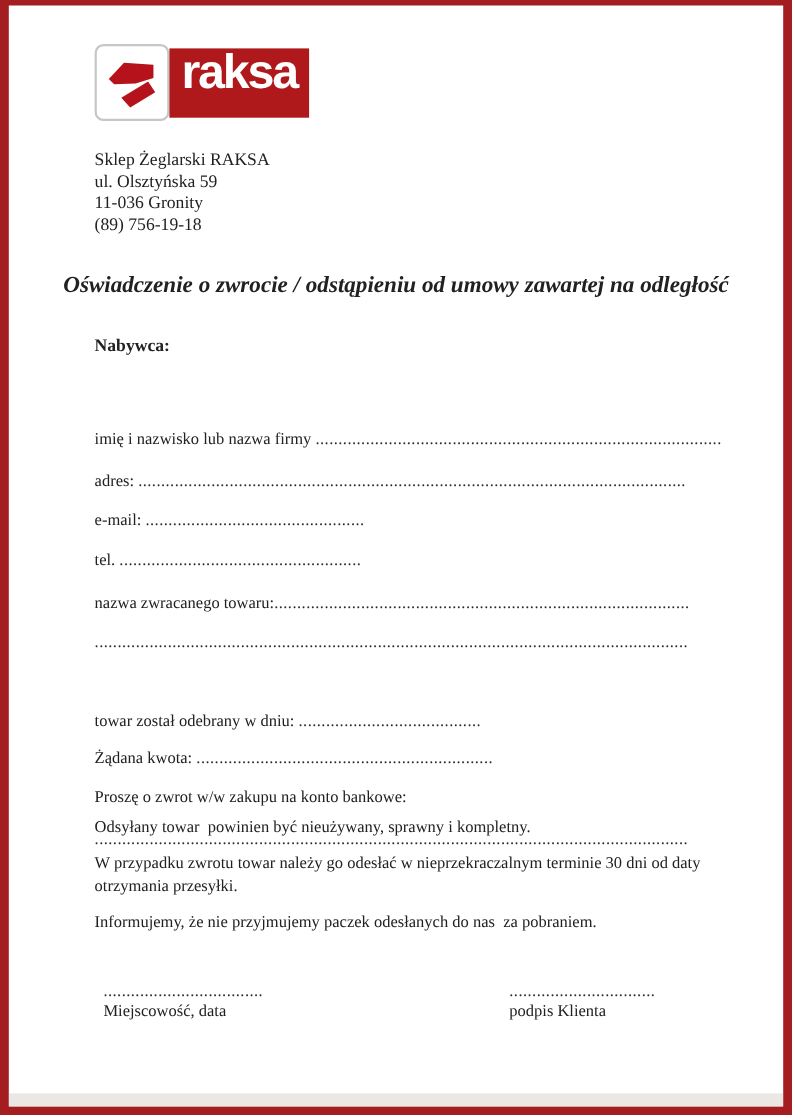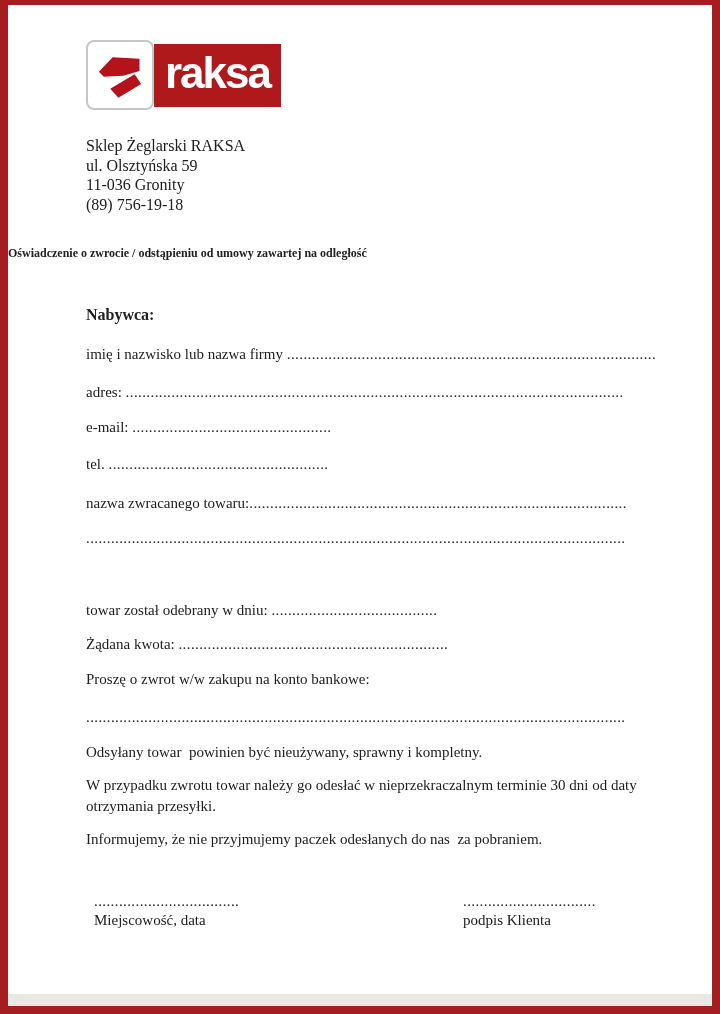--- a/index.html
+++ b/index.html
@@ -8,31 +8,31 @@
     box-sizing:border-box;width:720px;height:1014px;
     border:8px solid #a41d21;border-top-width:5px;
     background:#ffffff;position:relative;overflow:hidden;
   }
   .page-shadow{position:absolute;left:0;right:0;bottom:0;height:12px;background:#eae7e4;}
   
   .logo{position:absolute;top:35px;left:78px;display:flex;align-items:center;}
   .logo-box{box-sizing:border-box;width:68px;height:70px;background:#fff;border:2px solid #c6c6c6;
     border-radius:8px;display:flex;align-items:center;justify-content:center;}
   .logo-red{box-sizing:border-box;height:63px;width:127px;background:#b0191c;
-    display:flex;align-items:center;justify-content:center;}
+    display:flex;align-items:flex-start;justify-content:center;}
   .logo-text{font-family:"Liberation Sans",sans-serif;font-weight:bold;color:#ffffff;
     font-size:44px;line-height:1;letter-spacing:-2px;padding-bottom:5px;}
   
   .address{position:absolute;top:131px;left:78px;font-size:16px;line-height:19.5px;}
   
-  .title{position:absolute;top:241px;left:0;width:100%;text-align:left;
-    font-weight:bold;font-size:12px;}
+  .title{position:absolute;top:241px;left:0;width:100%;text-align:center;
+    font-weight:bold;font-size:21px;font-style:italic;}
   
   .buyer{position:absolute;top:301px;left:78px;font-weight:bold;font-size:16px;text-align:center;}
-  .row{position:absolute;left:78px;font-size:15px;line-height:18px;white-space:nowrap;}
+  .row{position:absolute;left:78px;font-size:15px;line-height:18px;white-space:nowrap;margin-top:46px;}
   .dots{letter-spacing:0.4px;color:#2a2a2a;}
   .note{position:absolute;left:78px;font-size:15px;line-height:21px;width:585px;}
   
   .sig{position:absolute;top:888px;font-size:15px;line-height:17px;}
   .sig-left{left:86px;}
   .sig-right{left:455px;}
   .sig .lab{display:block;margin-top:2px;text-align:left;}
 </style>
 </head>
 <body>

